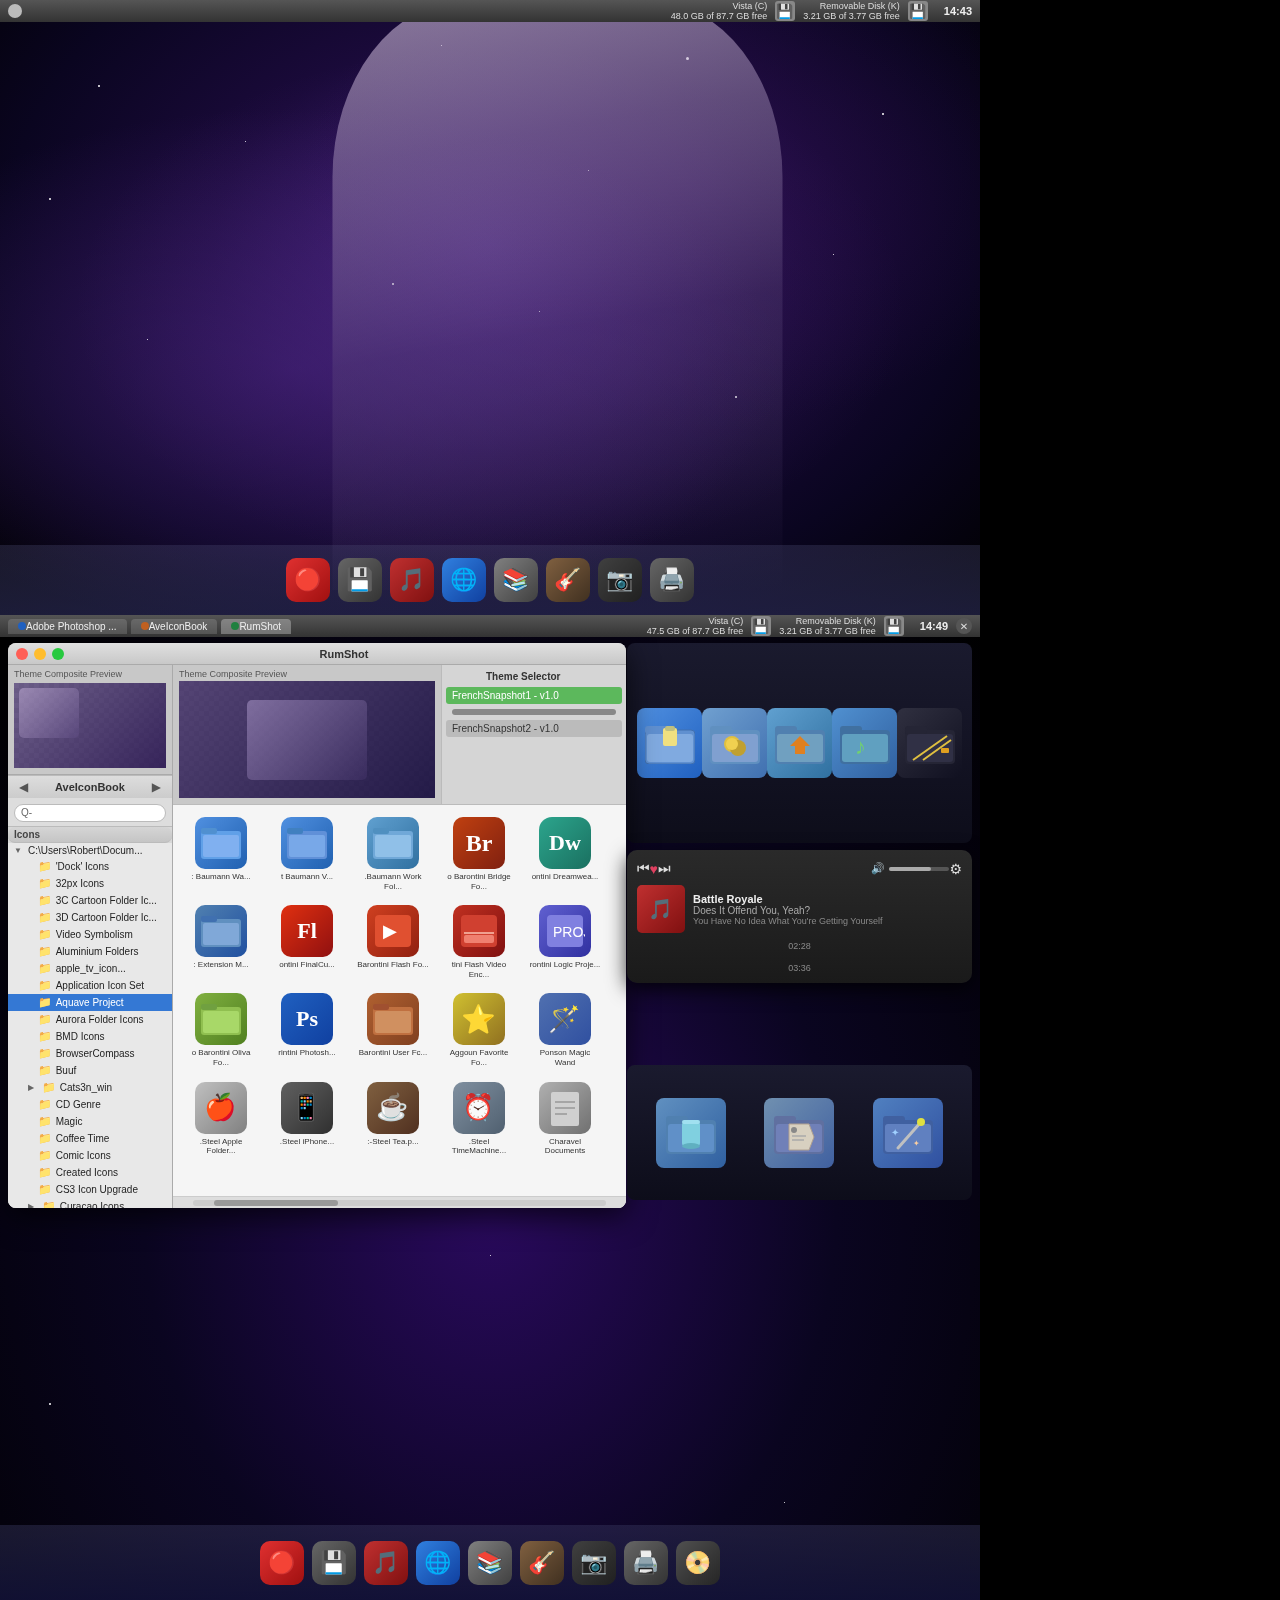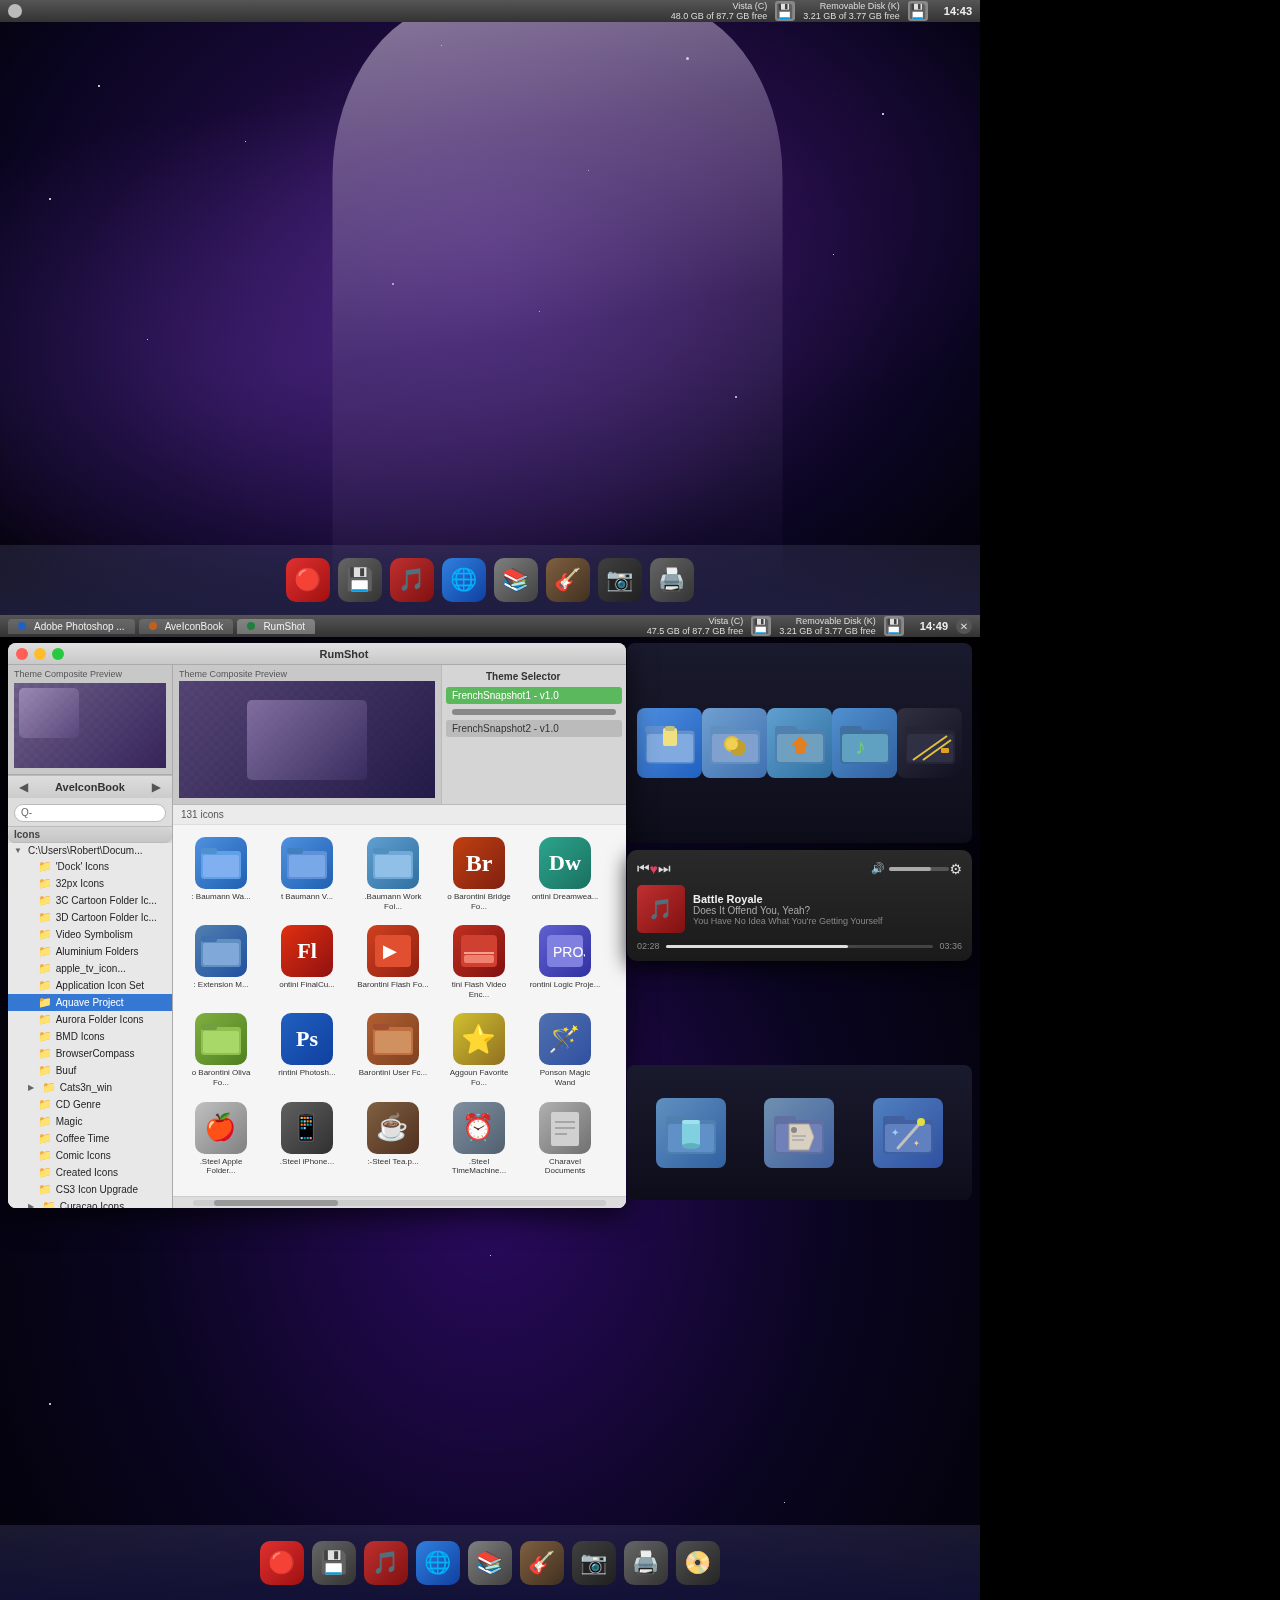--- a/index.html
+++ b/index.html
@@ -131,21 +131,21 @@
     }
 
     .app-tab {
       background: rgba(255,255,255,0.15);
       border-radius: 4px 4px 0 0;
       padding: 2px 10px;
       font-size: 10px;
       color: #eee;
       display: flex;
       align-items: center;
-      gap: 8px;
+      gap: 0;
       cursor: pointer;
     }
 
     .app-tab.active {
       background: rgba(255,255,255,0.3);
     }
 
     .tab-dot {
       width: 8px; height: 8px;
       border-radius: 50%;
@@ -492,20 +492,21 @@
     }
 
     .song-name { font-size: 11px; font-weight: bold; color: #eee; }
     .song-artist { font-size: 10px; color: #aaa; }
     .song-subtitle { font-size: 9px; color: #888; }
 
     .progress-row {
       display: flex;
       align-items: center;
       gap: 6px;
+      flex-direction: column;
     }
 
     .time-label { font-size: 9px; color: #888; }
 
     .progress-bar {
       flex: 1;
       height: 3px;
       background: #444;
       border-radius: 2px;
       position: relative;
@@ -941,21 +942,20 @@
             </div>
             <div style="padding:2px 6px;font-size:9px;color:#555;">
               <div style="height:6px;background:#888;border-radius:3px;"></div>
             </div>
             <div class="theme-item gray-item">
               <span>FrenchSnapshot2 - v1.0</span>
             </div>
           </div>
         </div>
 
-        <div class="icon-count">131 icons</div>
 
         <div class="icon-grid">
 
           <div class="icon-grid-item">
             <div class="icon-thumb" style="background:linear-gradient(135deg,#5090e0,#2060b0);">
               <svg width="40" height="36" viewBox="0 0 40 36">
                   <rect x="0" y="6" width="40" height="28" rx="3" fill="#60a0e8"></rect>
                   <rect x="0" y="3" width="16" height="6" rx="2" fill="#5090d0"></rect>
                   <rect x="2" y="10" width="36" height="22" rx="2" fill="#80b0f0"></rect>
                 </svg>

